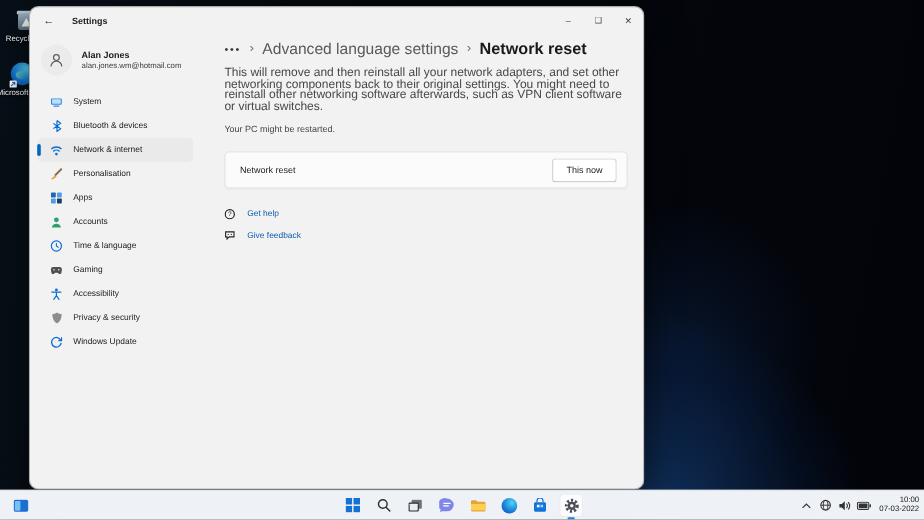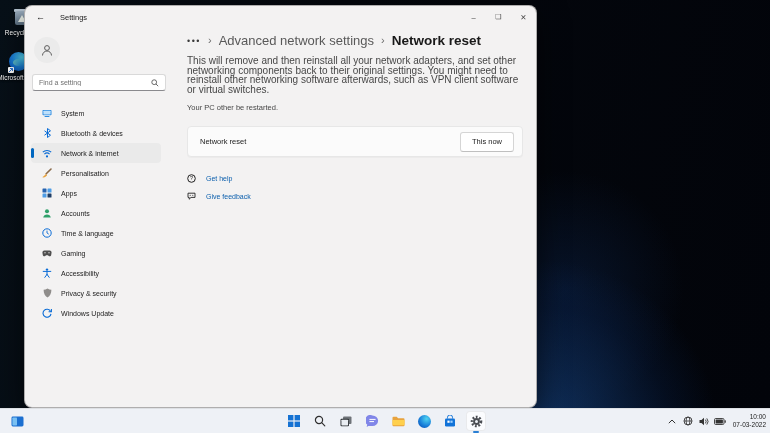--- a/index.html
+++ b/index.html
@@ -32,21 +32,21 @@
   
   .win {
     position:absolute; left:24px; top:5px; width:513px; height:403px;
     background:#f3f2f2; border-radius:8px; overflow:hidden;
     border:1px solid rgba(0,0,0,.28);
     box-shadow:0 10px 30px rgba(0,0,0,.55);
     display:flex; flex-direction:column;
   }
   .titlebar { height:22px; flex:none; display:flex; align-items:center; padding-left:11px; }
   .back-btn { font-size:9px; color:#1b1b1b; width:14px; }
-  .tb-title { font-size:7.5px; color:#1b1b1b; margin-left:10px; }
+  .tb-title { font-size:7.5px; color:#1b1b1b; margin-left:10px;font-weight:bold; }
   .win-controls { margin-left:auto; display:flex; height:100%; }
   .wc { width:25px; height:100%; display:flex; align-items:center; justify-content:center;
         font-size:7.5px; color:#444; }
   .wc.max { font-size:7px; }
   .winbody { flex:1; display:flex; min-height:0; }
 
   
   .sidebar { width:162px; flex:none; padding:2px 0 0 6px; }
   .profile { display:flex; align-items:center; gap:8px; margin:7px 0 11px 3px; }
   .avatar { width:26px; height:26px; border-radius:50%; background:#ebebeb; flex:none;
@@ -145,29 +145,26 @@
     <div class="winbody">
 
       <div class="sidebar">
         <div class="profile">
           <div class="avatar">
             <svg width="14" height="14" viewBox="0 0 14 14">
               <circle cx="7" cy="5" r="2.4" fill="none" stroke="#5c5c5c" stroke-width="1"></circle>
               <path d="M2.5 12.5 a4.5 4.5 0 0 1 9 0" fill="none" stroke="#5c5c5c" stroke-width="1"></path>
             </svg>
           </div>
-        </div>
-
-        <div class="searchbox">
-          <input placeholder="Find a setting" style="">
-          <svg width="8" height="8" viewBox="0 0 8 8">
-            <circle cx="3.2" cy="3.2" r="2.4" fill="none" stroke="#5a5a5a" stroke-width="0.9"></circle>
-            <path d="M5 5 L7.2 7.2" stroke="#5a5a5a" stroke-width="0.9"></path>
-          </svg>
-        </div>
+          <div>
+            <div class="uname">Alan Jones</div>
+            <div class="uemail">alan.jones.wm@hotmail.com</div>
+          </div>
+        </div>
+
 
         <div class="nav">
           <div class="navitem">
             <span class="nicon">
               <svg width="10" height="10" viewBox="0 0 10 10">
                   <rect x="0.5" y="2" width="9" height="5.2" rx="0.8" fill="#2e8ce0"></rect>
                   <rect x="1.4" y="2.8" width="7.2" height="3.6" rx="0.4" fill="#bfe0fa"></rect>
                   <rect x="2.5" y="8" width="5" height="1" rx="0.5" fill="#2e8ce0"></rect>
                 </svg>
             </span>
@@ -265,27 +262,27 @@
             </span>
             <span>Windows Update</span>
           </div>
         </div>
       </div>
 
       <div class="main">
         <div class="crumbs">
           <span class="dots">•••</span>
           <span class="csep">›</span>
-          <span class="crumb-parent">Advanced network settings</span>
+          <span class="crumb-parent">Advanced language settings</span>
           <span class="csep">›</span>
           <span class="crumb-current">Network reset</span>
         </div>
 
         <div class="desc">This will remove and then reinstall all your network adapters, and set other networking components back to their original settings. You might need to reinstall other networking software afterwards, such as VPN client software or virtual switches.</div>
-        <div class="restart">Your PC other be restarted.</div>
+        <div class="restart">Your PC might be restarted.</div>
 
         <div class="card">
           <span class="card-label">Network reset</span>
           <button class="reset-btn">This now</button>
         </div>
 
         <div class="links">
           <div class="link-row">
             <span class="licon">
               <svg width="9" height="9" viewBox="0 0 9 9">

